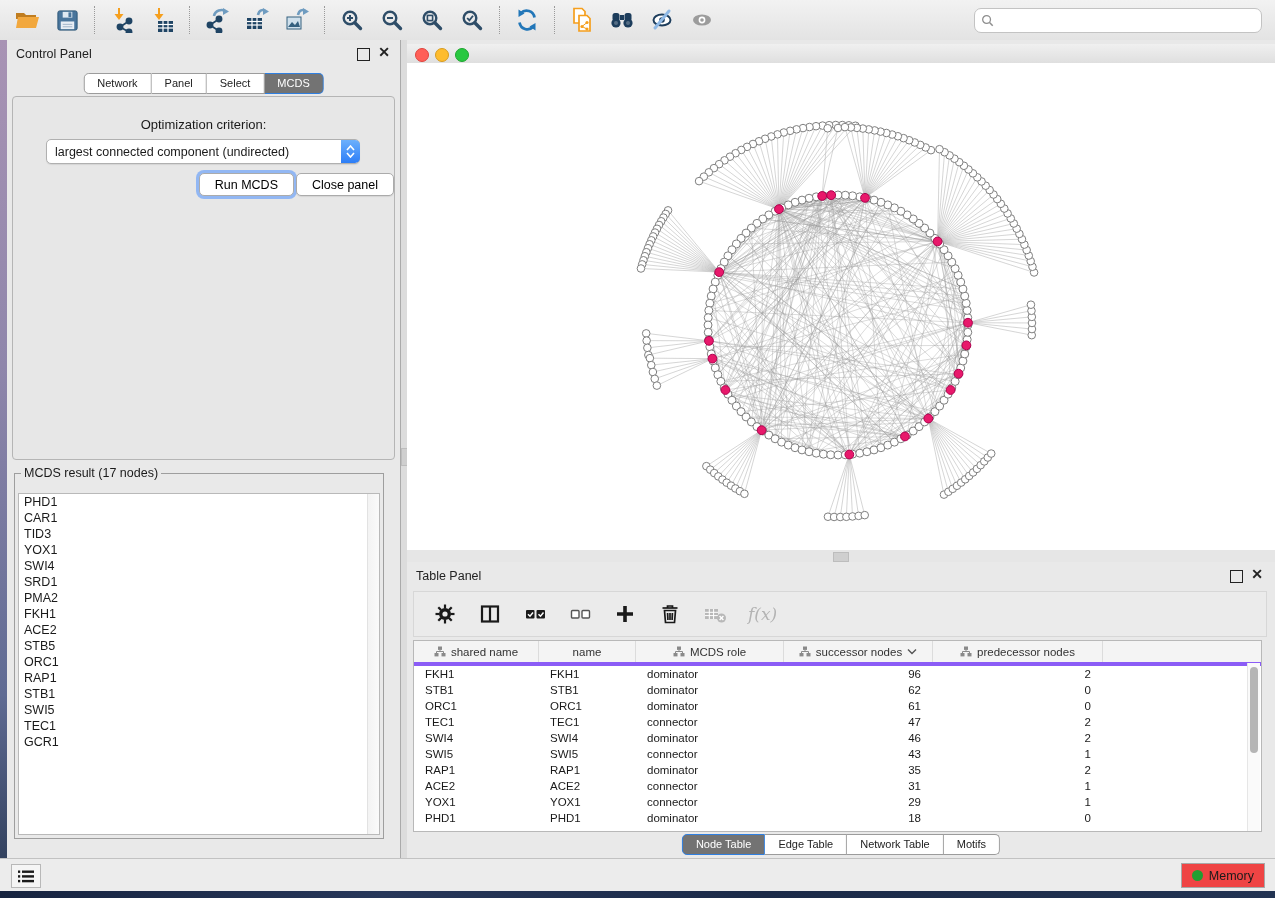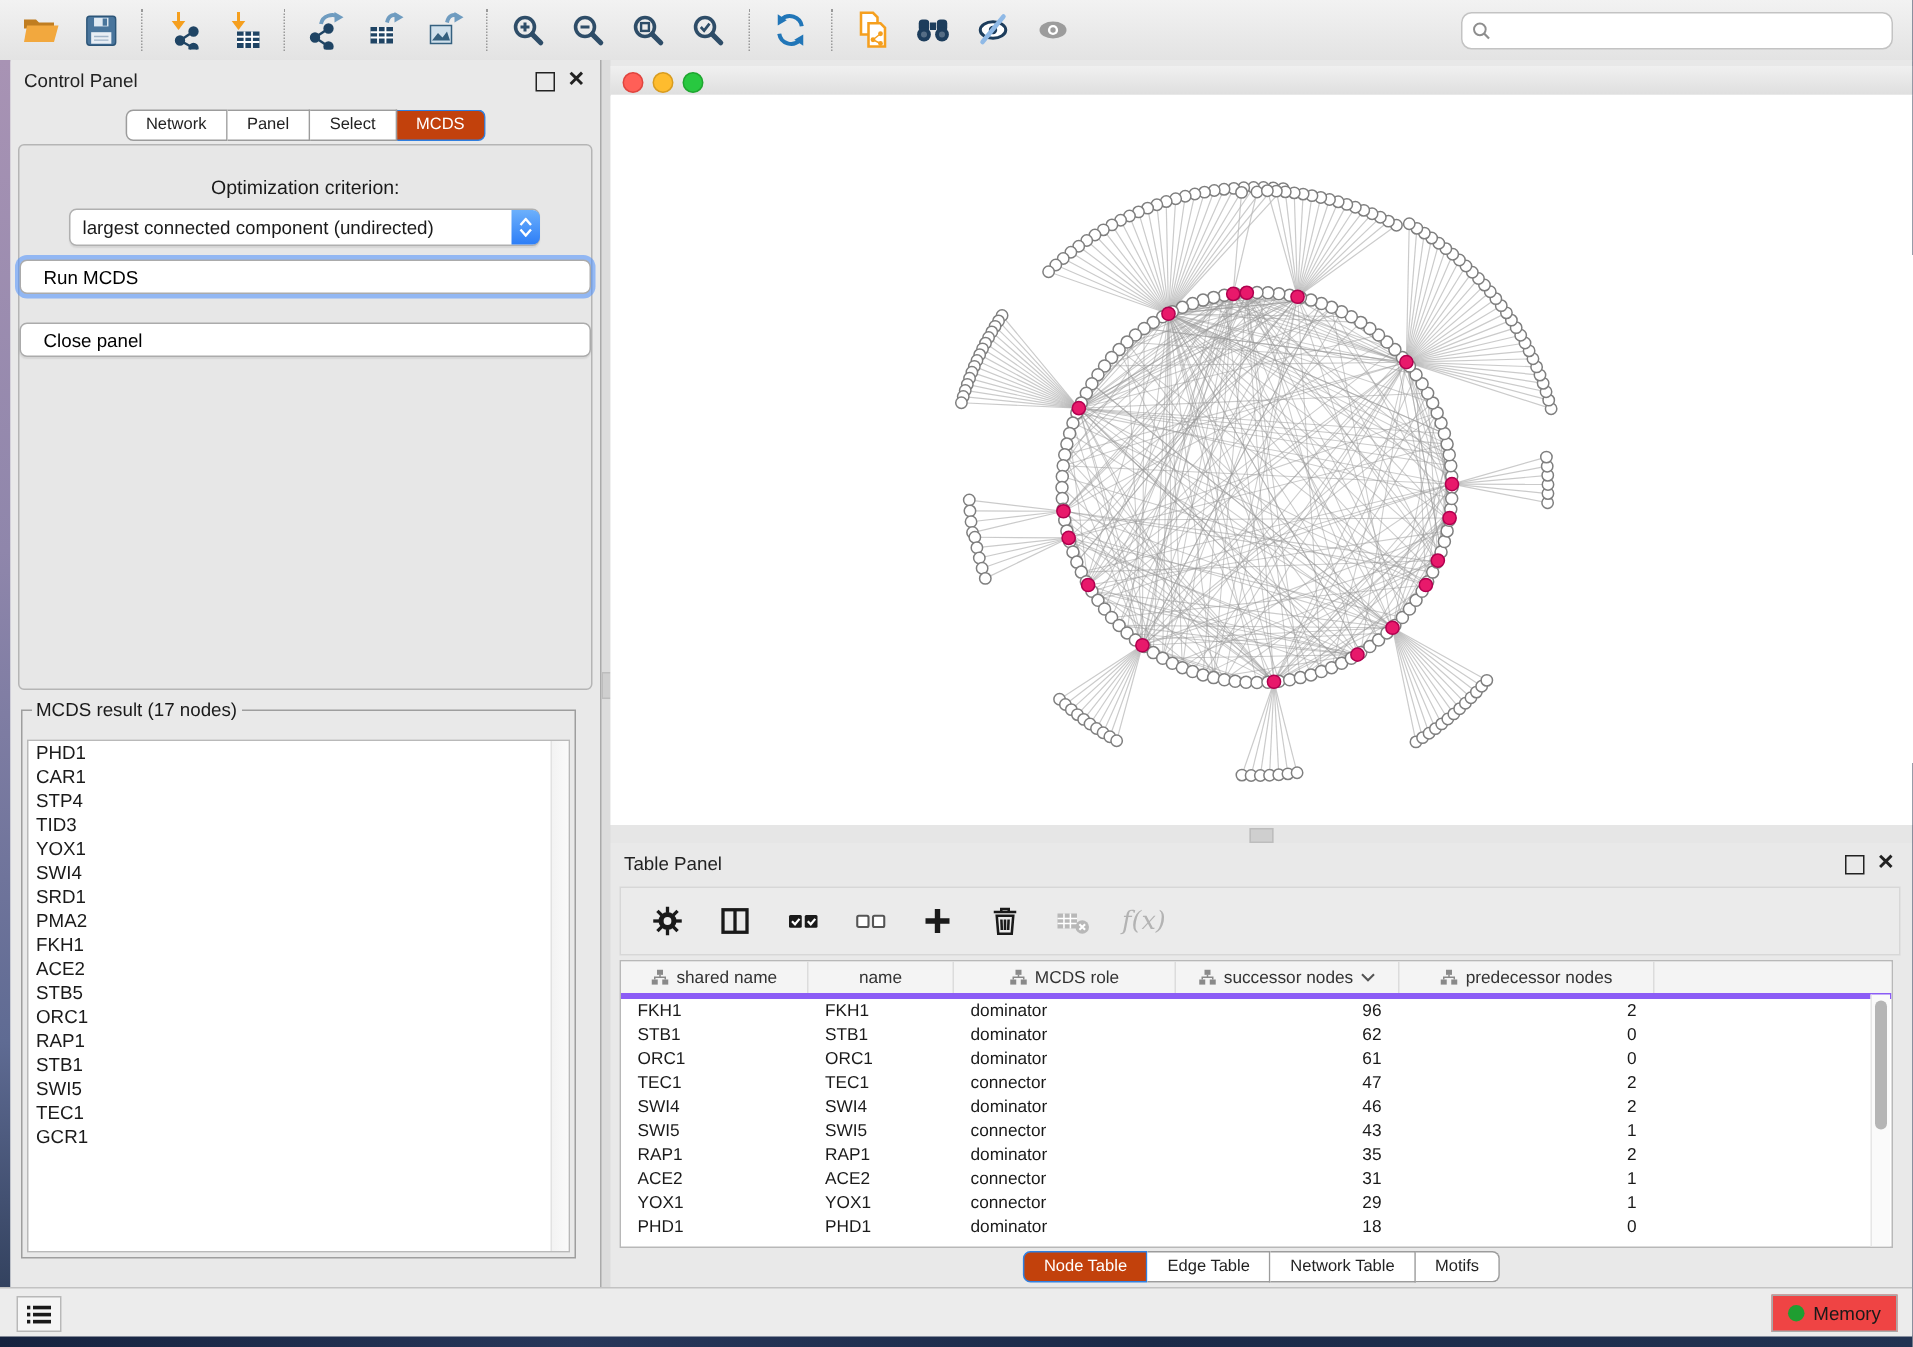--- a/index.html
+++ b/index.html
@@ -34,33 +34,33 @@
   .float-ic{position:absolute;top:8px;width:11px;height:11px;border:1.6px solid #222;}
   .close-ic{position:absolute;top:5px;font-size:14px;font-weight:bold;color:#222;line-height:14px;}
   #cp-float{right:30px;} #cp-close{right:10px;}
   #tp-float{right:32px;} #tp-close{right:12px;}
 
   .seg{display:flex;}
   .seg-tab{background:#fff;border:1px solid #9c9c9c;border-left:none;padding:3px 13px 4px;
     font-size:11px;color:#222;white-space:nowrap;}
   .seg-tab:first-child{border-left:1px solid #9c9c9c;border-radius:5px 0 0 5px;}
   .seg-tab:last-child{border-radius:0 5px 5px 0;}
-  .seg-tab.sel{background:#c2410c;border-color:#2f7fe0;color:#fff;}
+  .seg-tab.sel{background:#737373;border-color:#2f7fe0;color:#fff;}
   #cp-tabs{position:absolute;top:33px;left:50%;transform:translateX(-50%);}
 
   #cp-box{position:absolute;left:5px;top:56px;width:381px;height:362px;
     border:1px solid #b5b5b5;border-radius:4px;background:#e7e7e7;}
   #opt-label{position:absolute;top:20px;width:100%;text-align:center;font-size:13px;}
   #criterion-select{position:absolute;top:42px;left:33px;width:312px;height:23px;background:#fff;
     border:1px solid #b0b0b0;border-radius:5px;display:flex;align-items:center;box-shadow:0 1px 1px rgba(0,0,0,.08);}
   #criterion-select .val{flex:1;font-size:12.5px;padding-left:8px;white-space:nowrap;overflow:hidden;}
   #criterion-select .step{width:19px;height:23px;margin-right:-1px;border-radius:0 5px 5px 0;
     background:linear-gradient(#6cb0fc,#2d7ef7);display:flex;flex-direction:column;align-items:center;justify-content:center;gap:1px;}
   #criterion-select .step svg{display:block;}
-  .btn-row{position:absolute;top:76px;width:100%;display:flex;justify-content:flex-end;gap:19px;flex-direction:column;}
+  .btn-row{position:absolute;top:76px;width:100%;display:flex;justify-content:flex-end;gap:2px;}
   .mac-btn{background:#fff;border:1px solid #ababab;border-radius:5px;height:23px;
     padding:0 15px;font-size:12.5px;display:flex;align-items:center;box-shadow:0 1px 1px rgba(0,0,0,.08);}
   .mac-btn.focused{box-shadow:0 0 0 3px rgba(77,144,254,.55);}
 
   #result-box{position:absolute;left:7px;top:426px;width:368px;height:371px;
     border:1px solid #9e9e9e;margin:0;padding:0;}
   #result-box legend{font-size:12.5px;margin-left:6px;padding:0 3px;}
   #result-list{position:absolute;left:3px;top:13px;right:3px;bottom:3px;background:#fff;
     border:1px solid #b9b9b9;overflow:hidden;}
   .result-item{font-size:12.5px;line-height:16px;padding-left:5px;}
@@ -334,21 +334,20 @@
       <div class="btn-row">
         <button class="mac-btn focused">Run MCDS</button>
         <button class="mac-btn">Close panel</button>
       </div>
     </div>
     <fieldset id="result-box">
       <legend>MCDS result (17 nodes)</legend>
       <div id="result-list">
         <div class="result-item">PHD1</div>
           <div class="result-item">CAR1</div>
-          <div class="result-item">STP4</div>
           <div class="result-item">TID3</div>
           <div class="result-item">YOX1</div>
           <div class="result-item">SWI4</div>
           <div class="result-item">SRD1</div>
           <div class="result-item">PMA2</div>
           <div class="result-item">FKH1</div>
           <div class="result-item">ACE2</div>
           <div class="result-item">STB5</div>
           <div class="result-item">ORC1</div>
           <div class="result-item">RAP1</div>

